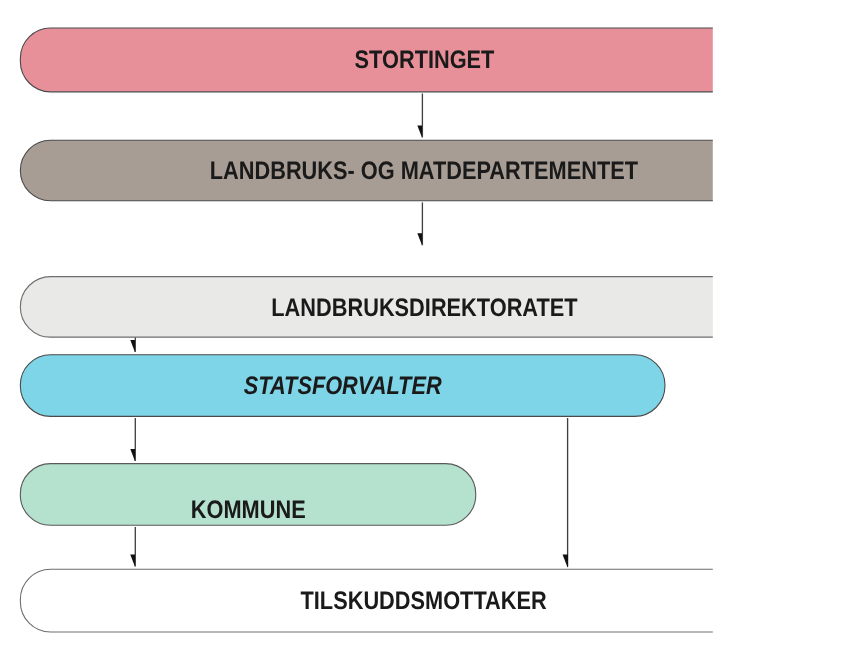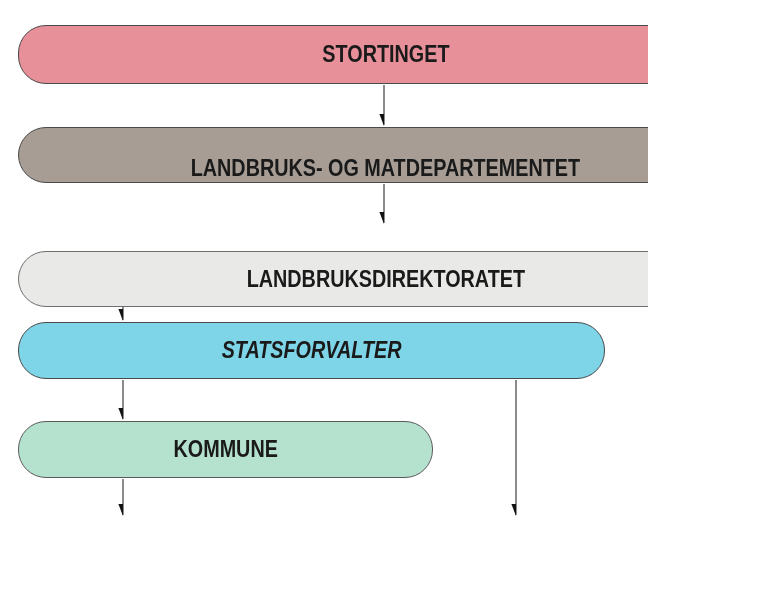--- a/index.html
+++ b/index.html
@@ -37,21 +37,21 @@
     font-weight: 700;
     font-size: 23px;
     color: #1a1a1a;
     letter-spacing: 0px;
     white-space: nowrap;
     transform: scaleX(0.86);
     transform-origin: center center;
   }
   
   .n-stortinget            { left: 18px; top: 25px;  width: 735px; height: 59px; }
-  .n-lmd                   { left: 18px; top: 127px; width: 735px; height: 56px; align-items: flex-end; }
+  .n-lmd                   { left: 18px; top: 127px; width: 735px; height: 56px; }
   .n-landbruksdirektoratet { left: 18px; top: 225px; width: 735px; height: 56px; border-color: #6e6e6e; }
   .n-statsforvalter        { left: 18px; top: 322px; width: 587px; height: 57px; font-style: italic; }
   .n-kommune               { left: 18px; top: 421px; width: 415px; height: 57px; border-color: #5a5a5a; }
   .n-tilskuddsmottaker     { left: 18px; top: 517px; width: 735px; height: 58px; border-color: #6e6e6e; }
 </style>
 </head>
 <body>
 
 <div class="canvas">
 
@@ -79,18 +79,21 @@
   </div>
 
   <div class="node n-landbruksdirektoratet" style="background-color: rgb(233, 233, 232); margin-top: 26px;">
     <span class="node-label">LANDBRUKSDIREKTORATET</span>
   </div>
 
   <div class="node n-statsforvalter" style="background-color: rgb(127, 213, 232);">
     <span class="node-label">STATSFORVALTER</span>
   </div>
 
-  <div class="node n-kommune" style="background-color: rgb(181, 226, 207);">
+  <div class="node n-kommune" style="background-color: rgb(181, 226, 207); align-items: flex-end;">
     <span class="node-label">KOMMUNE</span>
   </div>
 
+  <div class="node n-tilskuddsmottaker" style="background-color: rgb(255, 255, 255);">
+    <span class="node-label">TILSKUDDSMOTTAKER</span>
+  </div>
 
 </div>
 
 </body></html>

